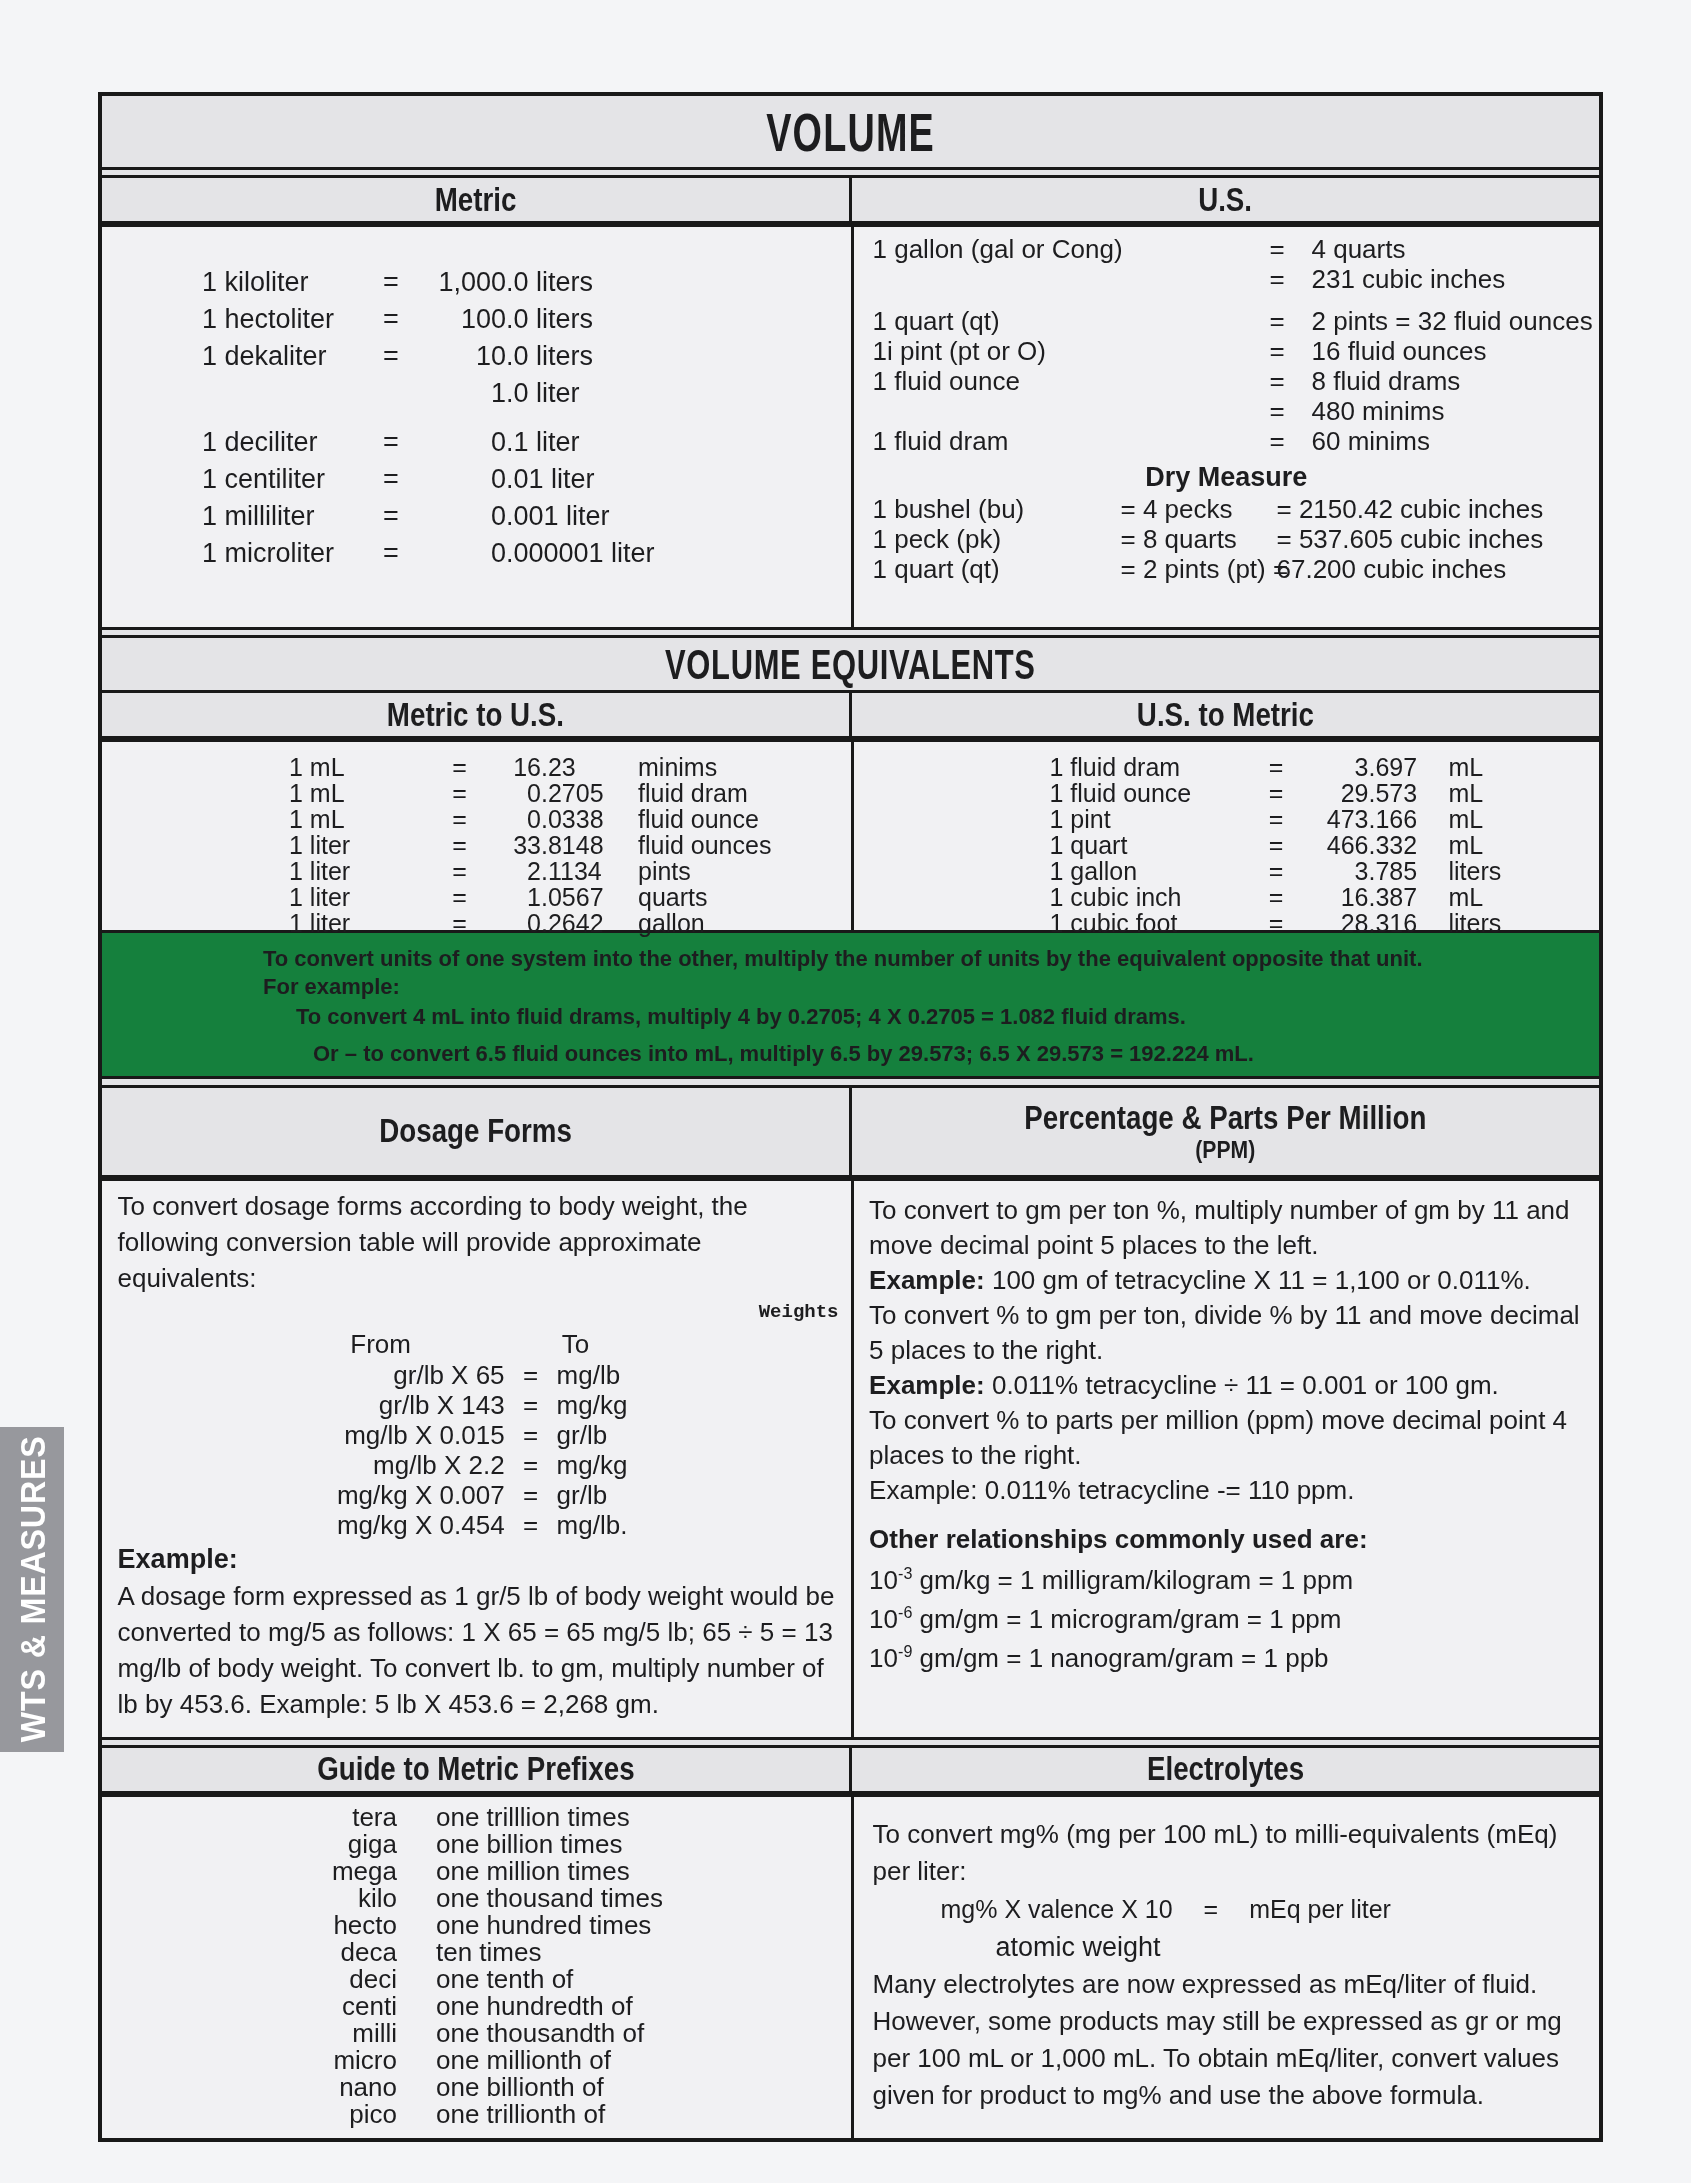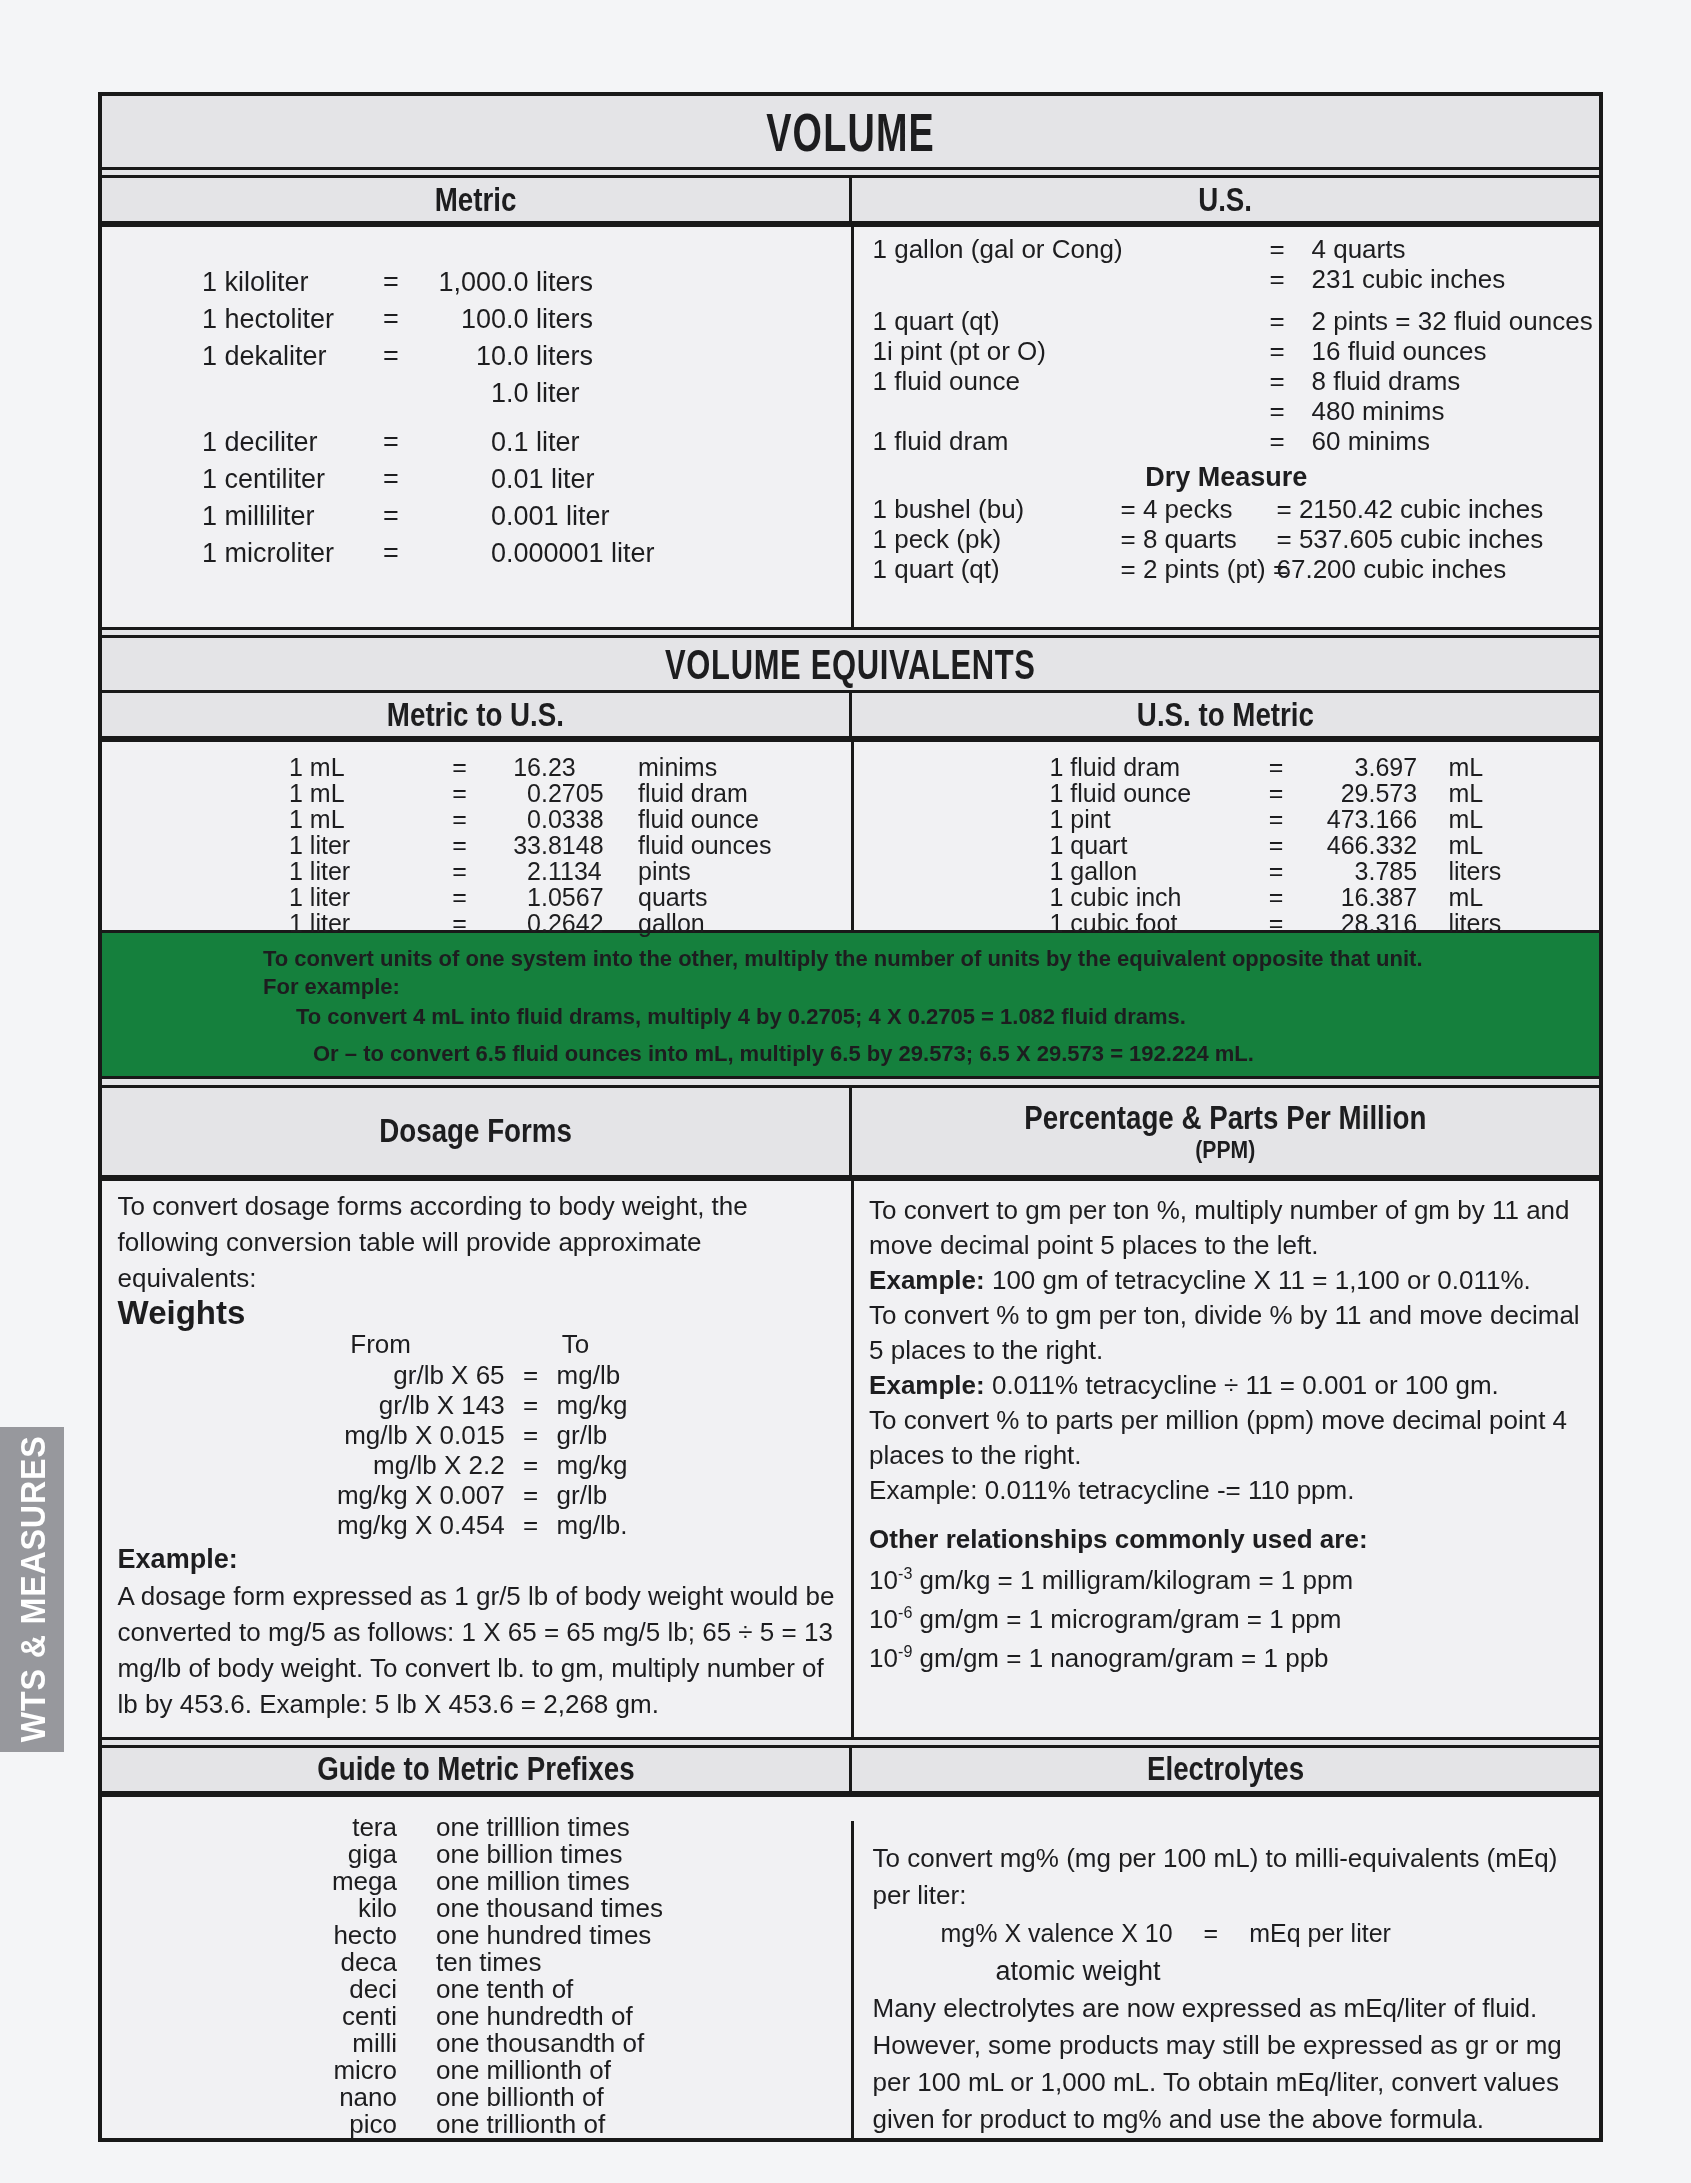--- a/index.html
+++ b/index.html
@@ -31,21 +31,21 @@
   .hc-col{flex-direction:column;}
   .hc-col .sub{font-size:23.5px;line-height:26px;transform:scaleX(.9);}
 
   .body2{display:flex;background:#f1f1f3;}
   .body2 > .cell{flex:1 1 50%;min-width:0;box-sizing:border-box;}
   .body2 > .cell + .cell{border-left:3.5px solid #191919;}
 
   .vb{height:400px;}
   .eqb{height:188px;}
   .mainb{height:556px;}
-  .lowb{height:341px;align-items:flex-end;}
+  .lowb{height:341px;}
 
   
   .g{display:grid;}
   .g span{white-space:nowrap;}
   .g .c-eq,.g .c-mid{text-align:center;}
   .g .c-int{text-align:right;}
   .rgap{grid-column:1/-1;height:12px;}
 
   .metric-cell{padding-top:37px;}
   .g-metric{grid-template-columns:165px 48px 91px 1fr;padding-left:100px;}
@@ -67,21 +67,21 @@
   .g-m2us span,.g-us2m span{font-size:25px;line-height:26px;}
 
   .note{border-top:3.5px solid #191919;background:#15803d;padding:12px 26px 8.7px 161px;}
   .n1{font-size:22px;font-weight:bold;line-height:28px;}
   .n3{padding-left:33px;margin-top:1.7px;}
   .n4{padding-left:50px;margin-top:8.7px;}
 
   .para{font-size:26px;line-height:35px;}
   .dosage-cell{padding:7px 12px 0 15.6px;}
   .dosage-cell .intro{line-height:36px;}
-  .wt{font-size:33px;font-weight:bold;text-align:left;line-height:33px;}
+  .wt{font-size:19px;font-weight:bold;text-align:right;line-height:33px;font-family:Liberation Mono, monospace;}
   .fromto{display:grid;grid-template-columns:387px 52px 1fr;font-size:26px;line-height:31px;}
   .ft1{text-align:center;padding-left:139px;}
   .ft2{grid-column:3;padding-left:5.2px;}
   .g-weights{grid-template-columns:387px 52px 1fr;}
   .g-weights span{font-size:26px;line-height:30px;}
   .g-weights .c-expr{text-align:right;}
   .exl{font-size:27px;font-weight:bold;line-height:38px;}
   .dosage-cell .para:last-child{line-height:36px;}
 
   .ppm-cell{padding:12px 19px 0 15.6px;}

